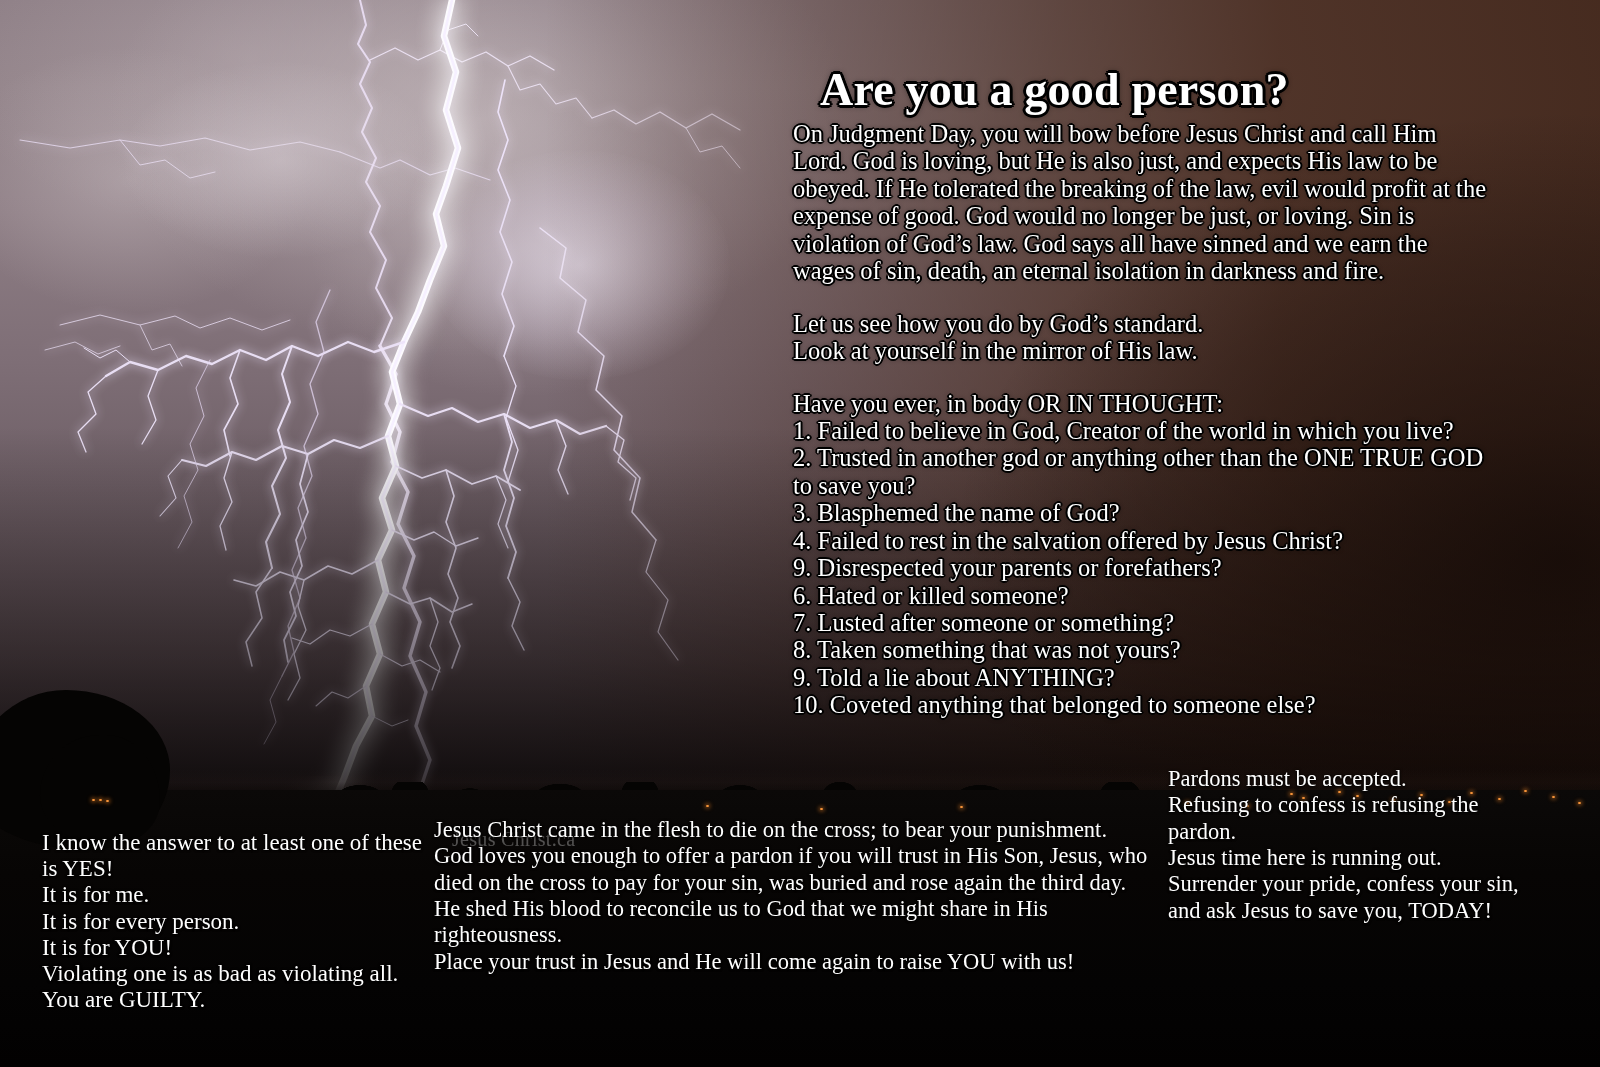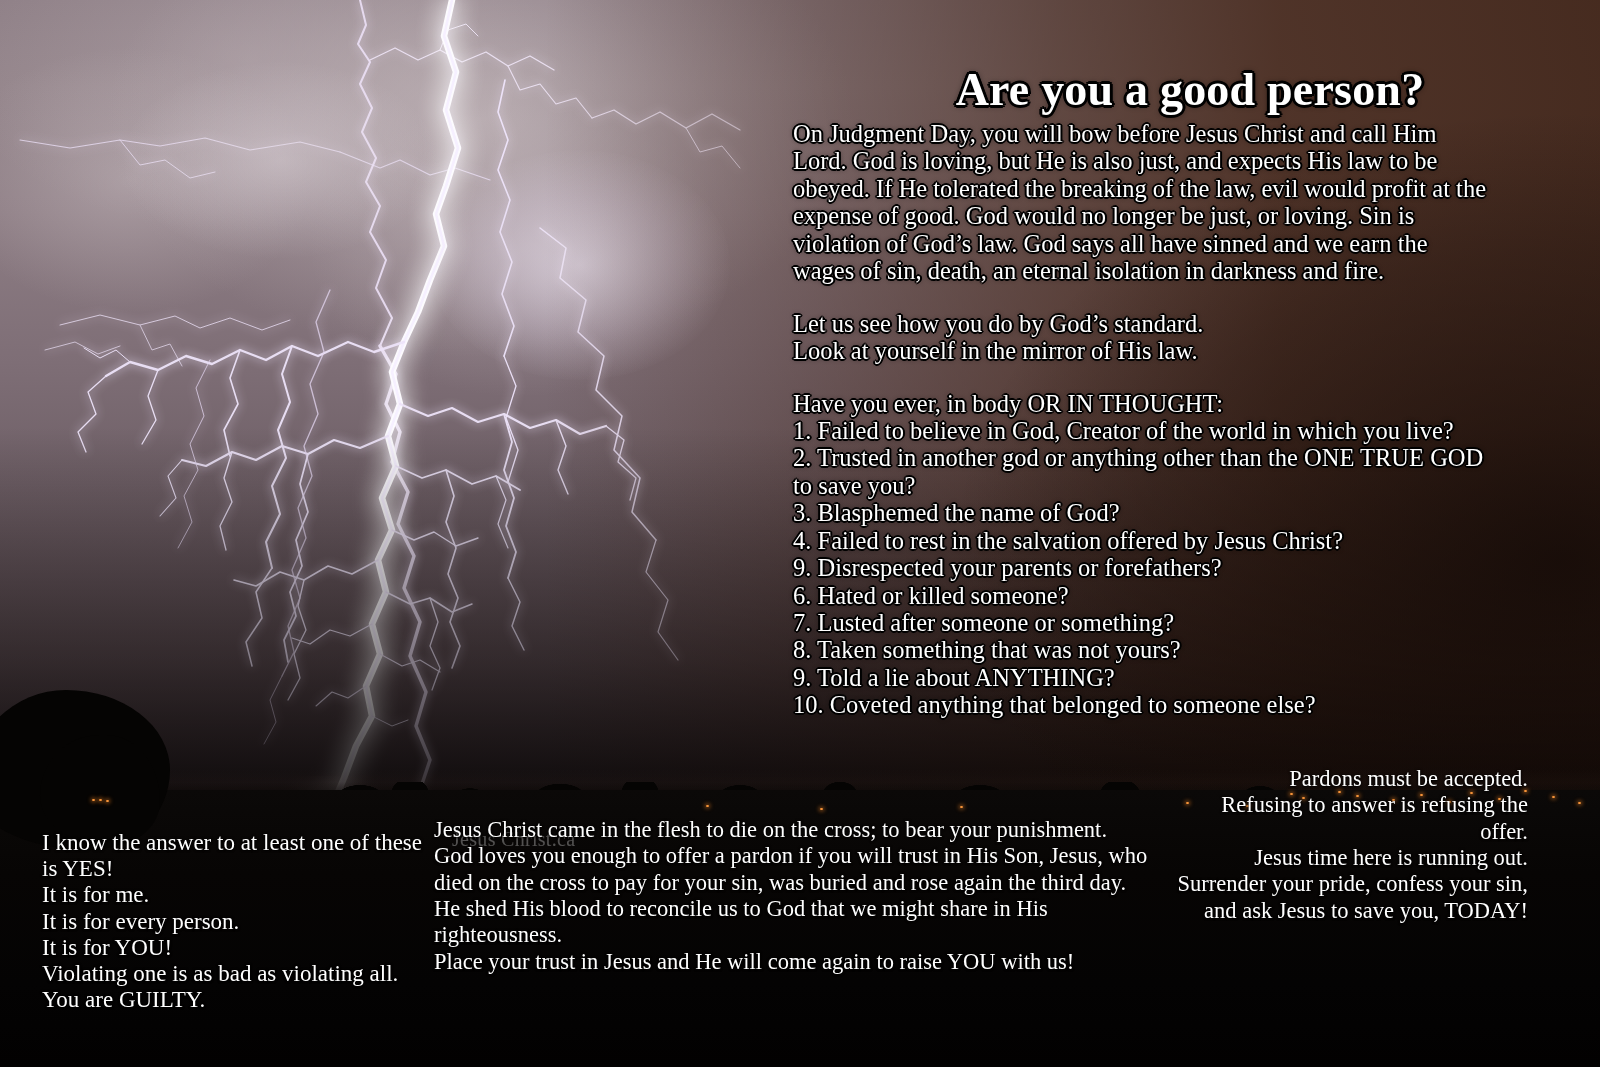--- a/index.html
+++ b/index.html
@@ -136,21 +136,20 @@
     border-radius: 50%;
     pointer-events: none;
   }
 
   
   .title {
     position: absolute;
     left: 820px;
     top: 28px;
     width: 740px;
-    text-align: center;
     font-size: 46px;
     font-weight: bold;
     color: #ffffff;
     letter-spacing: 0.2px;
     text-shadow:
       -2px -2px 0 #000, 2px -2px 0 #000, -2px 2px 0 #000, 2px 2px 0 #000,
       -3px 0 0 #000, 3px 0 0 #000, 0 -3px 0 #000, 0 3px 0 #000,
       0 0 6px rgba(0,0,0,0.95);
     margin-top: 35px;
   }
@@ -193,21 +192,20 @@
     width: 718px;
     font-size: 22.5px;
     line-height: 1.17;
   }
   #block-right {
     left: 1168px;
     top: 766px;
     width: 360px;
     font-size: 22.5px;
     line-height: 1.17;
-    text-align: right;
   }
   .watermark {
     position: absolute;
     left: 452px;
     top: 828px;
     font-size: 20px;
     color: rgba(255,255,255,0.30);
     letter-spacing: 0.3px;
   }
 </style>
@@ -399,18 +397,18 @@
   </div>
 
   <div class="blk" id="block-center">
     <p>Jesus Christ came in the flesh to die on the cross; to bear your punishment.</p>
     <p>God loves you enough to offer a pardon if you will trust in His Son, Jesus, who died on the cross to pay for your sin, was buried and rose again the third day. He shed His blood to reconcile us to God that we might share in His righteousness.</p>
     <p>Place your trust in Jesus and He will come again to raise YOU with us!</p>
   </div>
 
   <div class="blk" id="block-right">
     <p>Pardons must be accepted.</p>
-    <p>Refusing to answer is refusing the offer.</p>
+    <p>Refusing to confess is refusing the pardon.</p>
     <p>Jesus time here is running out.</p>
     <p>Surrender your pride, confess your sin, and ask Jesus to save you, TODAY!</p>
   </div>
 
 </div>
 
 </body></html>

